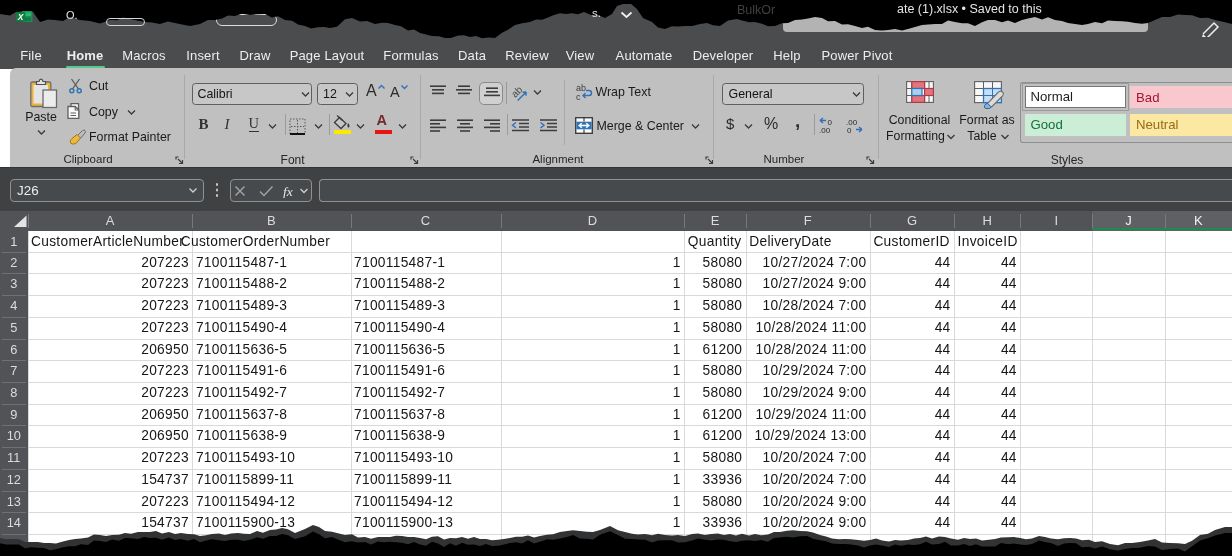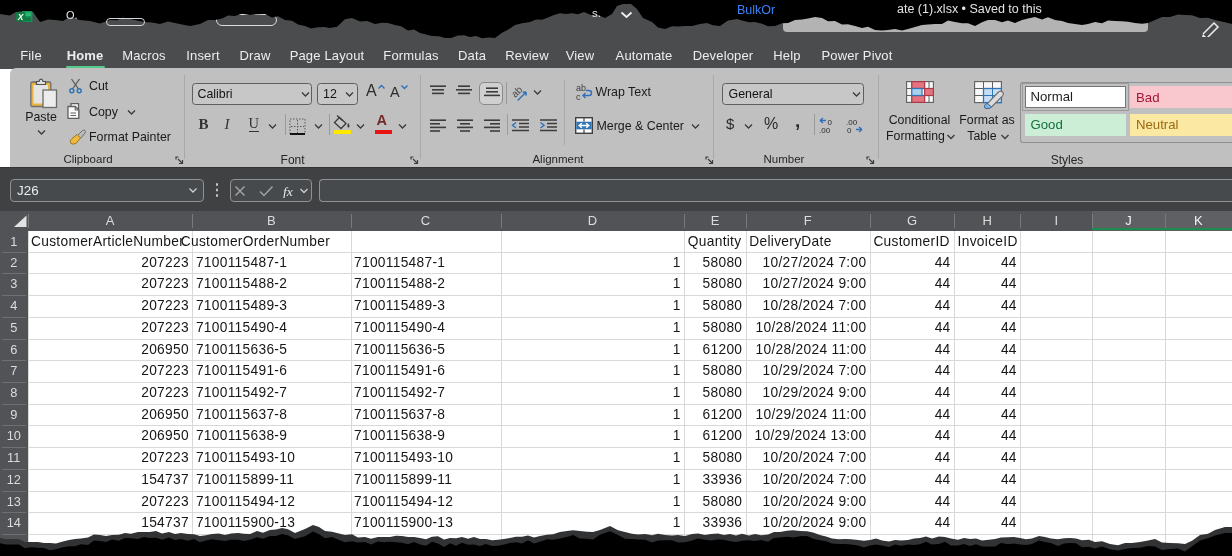--- a/index.html
+++ b/index.html
@@ -507,21 +507,21 @@
 <rect x="8" y="6.5" width="7" height="3.5" fill="#0e7a44"></rect>
 <rect x="0" y="1" width="9.5" height="9.5" rx="1.5" fill="#107c41"></rect>
 <text x="1.8" y="8.8" font-size="8.5" font-weight="bold" font-style="italic" fill="#fff">X</text>
     </svg>
 <svg class="ab" style="left:620px;top:11px" width="13" height="8" viewBox="0 0 13 8">
 <path d="M1.5 1.5 L6.5 6 L11.5 1.5" stroke="#f0f0f0" stroke-width="1.8" fill="none"></path>
     </svg>
 <div class="ab" style="left:592px;top:7px;font-size:11.5px;color:#e6e6e6;">s.</div>
 <div class="ab" style="left:66px;top:9px;font-size:11px;color:#e4e4e4;">O.</div>
 <div class="ab" style="left:106px;top:18px;width:37px;height:5.5px;border:1.5px solid #d6d6d6;border-radius:5px;"></div>
-<div class="ab" style="left:737px;top:2.5px;font-size:12.5px;color:#3b82f6;">BulkOr</div>
+<div class="ab" style="left:737px;top:2.5px;font-size:12.5px;color:#404040;">BulkOr</div>
 <div class="ab" style="left:897px;top:2px;font-size:12.5px;color:#e4e4e4;">ate (1).xlsx • Saved to this </div>
 <svg class="ab" style="left:1200px;top:21px" width="22" height="16" viewBox="0 0 22 16">
 <path d="M3 13 L14 2 L18 6 L7 17" fill="none" stroke="#ededed" stroke-width="1.5"></path>
 <path d="M3 13 L1.5 17.5 L6 16" fill="#ededed"></path>
     </svg>
 <svg class="ab" style="left:0;top:520px" width="1232" height="36" viewBox="0 0 1232 36">
 <path d="M0,18 L6,19.3 L12,19.1 L19,19.2 L25,22.0 L31,22.0 L38,22.0 L44,23.0 L50,23.0 L56,23.6 L62,21.7 L69,20.1 L75,19.0 L81,18.4 L88,17.6 L94,14.4 L100,15.0 L106,15.9 L112,15.0 L119,14.8 L125,13.0 L131,13.8 L138,12.1 L144,11.9 L150,12.0 L156,11.1 L162,13.5 L169,11.9 L175,14.0 L181,12.9 L188,14.0 L194,14.3 L200,16.0 L206,15.2 L212,13.9 L219,13.5 L225,15.0 L231,13.5 L238,13.1 L244,13.8 L250,14.0 L257,11.0 L263,12.7 L270,10.0 L276,9.4 L282,8.0 L288,9.2 L295,13.0 L305,9.0 L313,5.0 L319,7.1 L325,11.0 L332,11.8 L338,13.2 L345,15.0 L352,14.3 L358,17.6 L365,17.0 L371,18.8 L378,16.9 L384,16.9 L390,17.0 L396,15.7 L402,16.0 L408,17.0 L414,17.0 L420,18.0 L426,19.2 L432,16.8 L438,16.3 L444,19.6 L450,18.0 L456,18.3 L462,17.1 L468,18.8 L474,17.1 L480,19.0 L486,18.9 L492,20.3 L498,19.7 L504,18.9 L510,18.0 L516,16.7 L522,16.7 L528,15.6 L534,17.4 L540,16.0 L547,14.8 L553,14.3 L560,12.0 L567,11.1 L573,10.3 L580,11.0 L587,11.8 L593,12.1 L600,10.0 L610,6.0 L618,10.3 L625,12.0 L632,13.8 L638,14.5 L645,14.0 L652,15.2 L658,13.7 L665,15.0 L672,15.4 L678,15.1 L685,16.0 L692,14.0 L698,13.6 L705,15.0 L711,14.0 L718,13.6 L724,14.9 L730,14.0 L736,15.6 L742,13.8 L749,15.6 L755,14.0 L761,15.3 L768,14.6 L774,12.0 L780,12.0 L787,10.7 L793,10.3 L800,11.0 L807,11.2 L813,12.6 L820,15.0 L826,16.4 L832,18.4 L839,19.2 L845,19.0 L851,19.2 L858,20.1 L864,20.8 L870,20.0 L876,18.5 L882,20.6 L889,21.5 L895,20.0 L901,20.5 L908,19.9 L914,18.4 L920,18.0 L926,16.6 L932,18.5 L939,16.6 L945,17.0 L951,18.6 L958,19.7 L964,18.1 L970,19.0 L976,18.6 L982,20.6 L989,19.8 L995,19.0 L1001,17.6 L1008,17.2 L1014,17.0 L1020,18.0 L1026,19.2 L1032,18.6 L1039,16.0 L1045,17.0 L1051,18.4 L1058,19.2 L1064,18.3 L1070,18.0 L1076,18.5 L1082,20.2 L1089,19.7 L1095,22.0 L1102,21.3 L1110,24.0 L1118,25.2 L1125,23.0 L1132,23.0 L1140,22.0 L1148,20.6 L1155,19.0 L1162,22.6 L1170,23.0 L1178,23.3 L1185,24.0 L1192,20.8 L1200,15.0 L1208,13.7 L1215,10.0 L1225,7.0 L1232,7.0 L1232,37 L0,37 Z" fill="#303234"></path>
 <path d="M0,23.133127011984445 L6,24.6 L12,24.5 L19,24.4 L25,28.3 L31,27.2 L38,27.8 L44,27.9 L50,30.2 L56,29.2 L62,27.6 L69,26.3 L75,26.2 L81,24.2 L88,24.9 L94,20.4 L100,21.1 L106,22.0 L112,19.6 L119,20.7 L125,18.0 L131,18.3 L138,19.0 L144,16.9 L150,17.9 L156,17.7 L162,19.7 L169,17.4 L175,20.1 L181,19.1 L188,20.8 L194,19.1 L200,22.2 L206,20.4 L212,19.2 L219,20.3 L225,21.0 L231,19.7 L238,19.8 L244,21.0 L250,19.8 L257,17.3 L263,18.7 L270,16.0 L276,16.0 L282,13.9 L288,15.3 L295,18.9 L305,16.3 L313,11.6 L319,14.2 L325,18.3 L332,17.1 L338,19.4 L345,22.3 L352,21.3 L358,22.5 L365,21.9 L371,24.6 L378,21.6 L384,22.2 L390,21.7 L396,22.2 L402,22.8 L408,24.2 L414,21.9 L420,24.6 L426,25.7 L432,21.7 L438,23.4 L444,27.0 L450,23.2 L456,25.7 L462,22.8 L468,24.7 L474,24.6 L480,26.0 L486,23.9 L492,26.1 L498,25.8 L504,24.4 L510,23.1 L516,22.2 L522,23.4 L528,20.2 L534,23.5 L540,21.8 L547,19.3 L553,19.8 L560,18.4 L567,17.1 L573,15.0 L580,18.5 L587,18.7 L593,19.5 L600,14.8 L610,11.3 L618,14.9 L625,18.8 L632,19.1 L638,19.4 L645,19.8 L652,22.4 L658,20.6 L665,20.3 L672,20.3 L678,22.4 L685,22.2 L692,20.6 L698,18.4 L705,19.7 L711,20.5 L718,19.4 L724,19.7 L730,21.3 L736,22.0 L742,20.7 L749,20.3 L755,21.1 L761,20.0 L768,21.7 L774,17.9 L780,17.5 L787,16.8 L793,17.6 L800,16.3 L807,16.1 L813,18.7 L820,20.2 L826,21.3 L832,23.4 L839,23.9 L845,24.1 L851,24.6 L858,25.5 L864,27.6 L870,25.4 L876,24.5 L882,25.6 L889,27.0 L895,24.6 L901,25.8 L908,24.4 L914,25.1 L920,24.2 L926,21.7 L932,24.5 L939,24.0 L945,21.8 L951,25.5 L958,25.5 L964,24.1 L970,26.0 L976,24.3 L982,26.6 L989,26.4 L995,26.4 L1001,23.1 L1008,24.2 L1014,23.6 L1020,24.4 L1026,24.9 L1032,24.1 L1039,20.6 L1045,21.9 L1051,23.1 L1058,26.0 L1064,23.6 L1070,23.0 L1076,23.2 L1082,27.2 L1089,26.8 L1095,28.5 L1102,26.6 L1110,29.2 L1118,30.6 L1125,28.9 L1132,28.0 L1140,27.8 L1148,25.9 L1155,26.4 L1162,30.0 L1170,29.1 L1178,28.5 L1185,31.4 L1192,26.3 L1200,20.6 L1208,18.2 L1215,15.6 L1225,12.9 L1232,13.0 L1232,37 L0,37 Z" fill="#000"></path>
 </svg>
 

